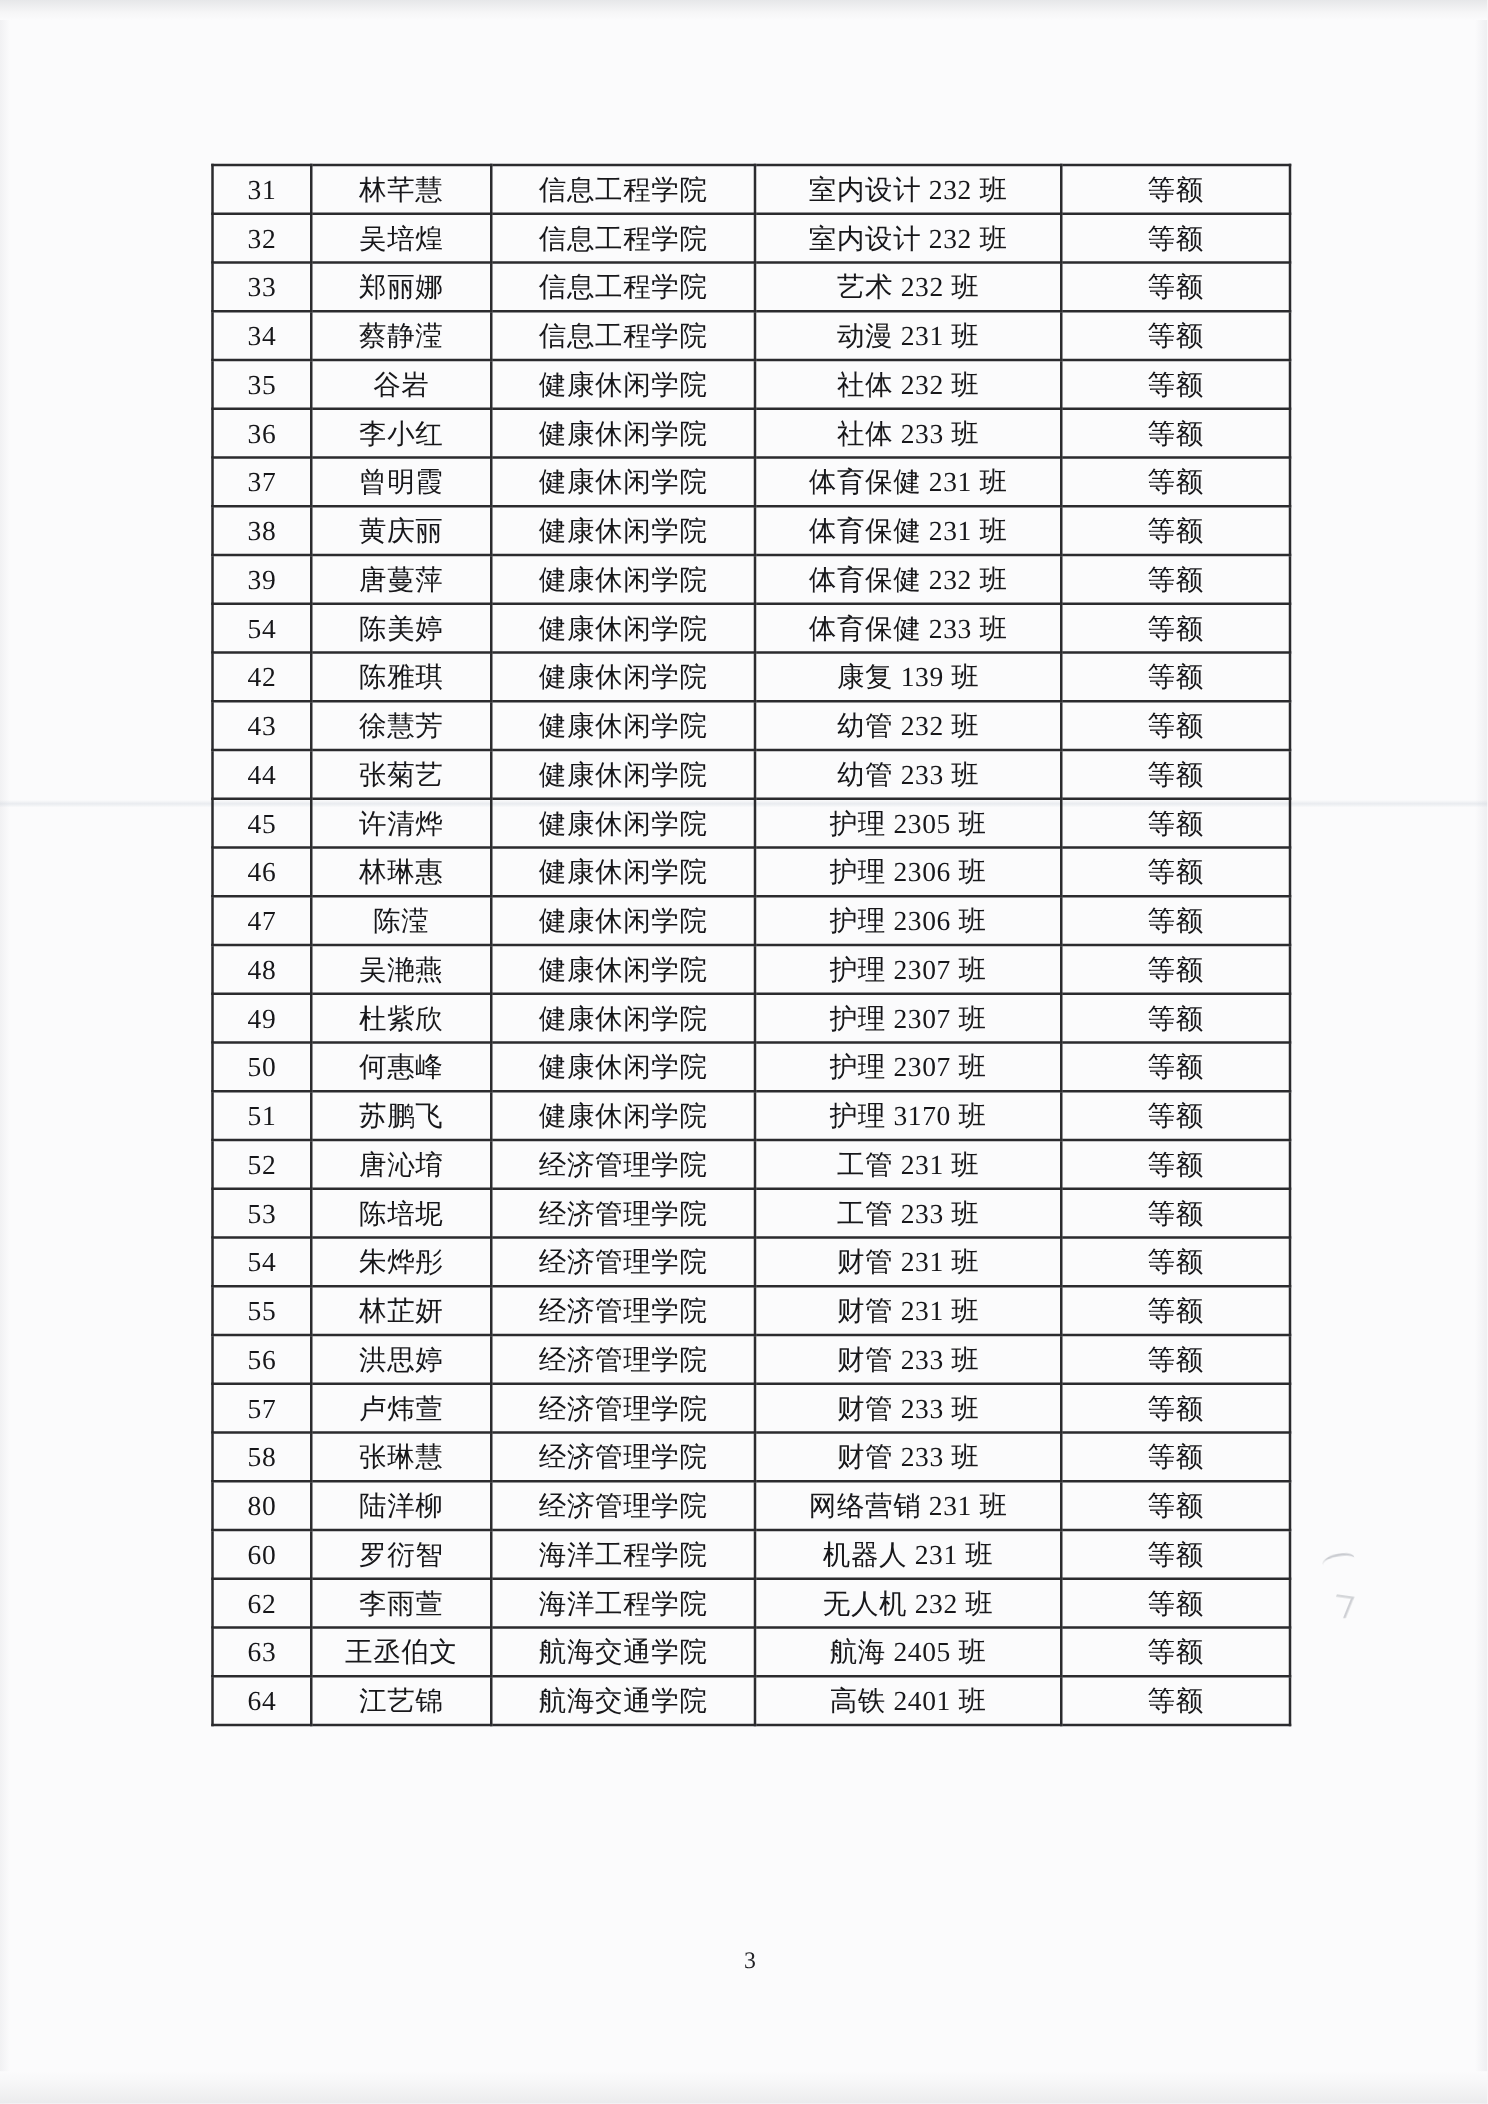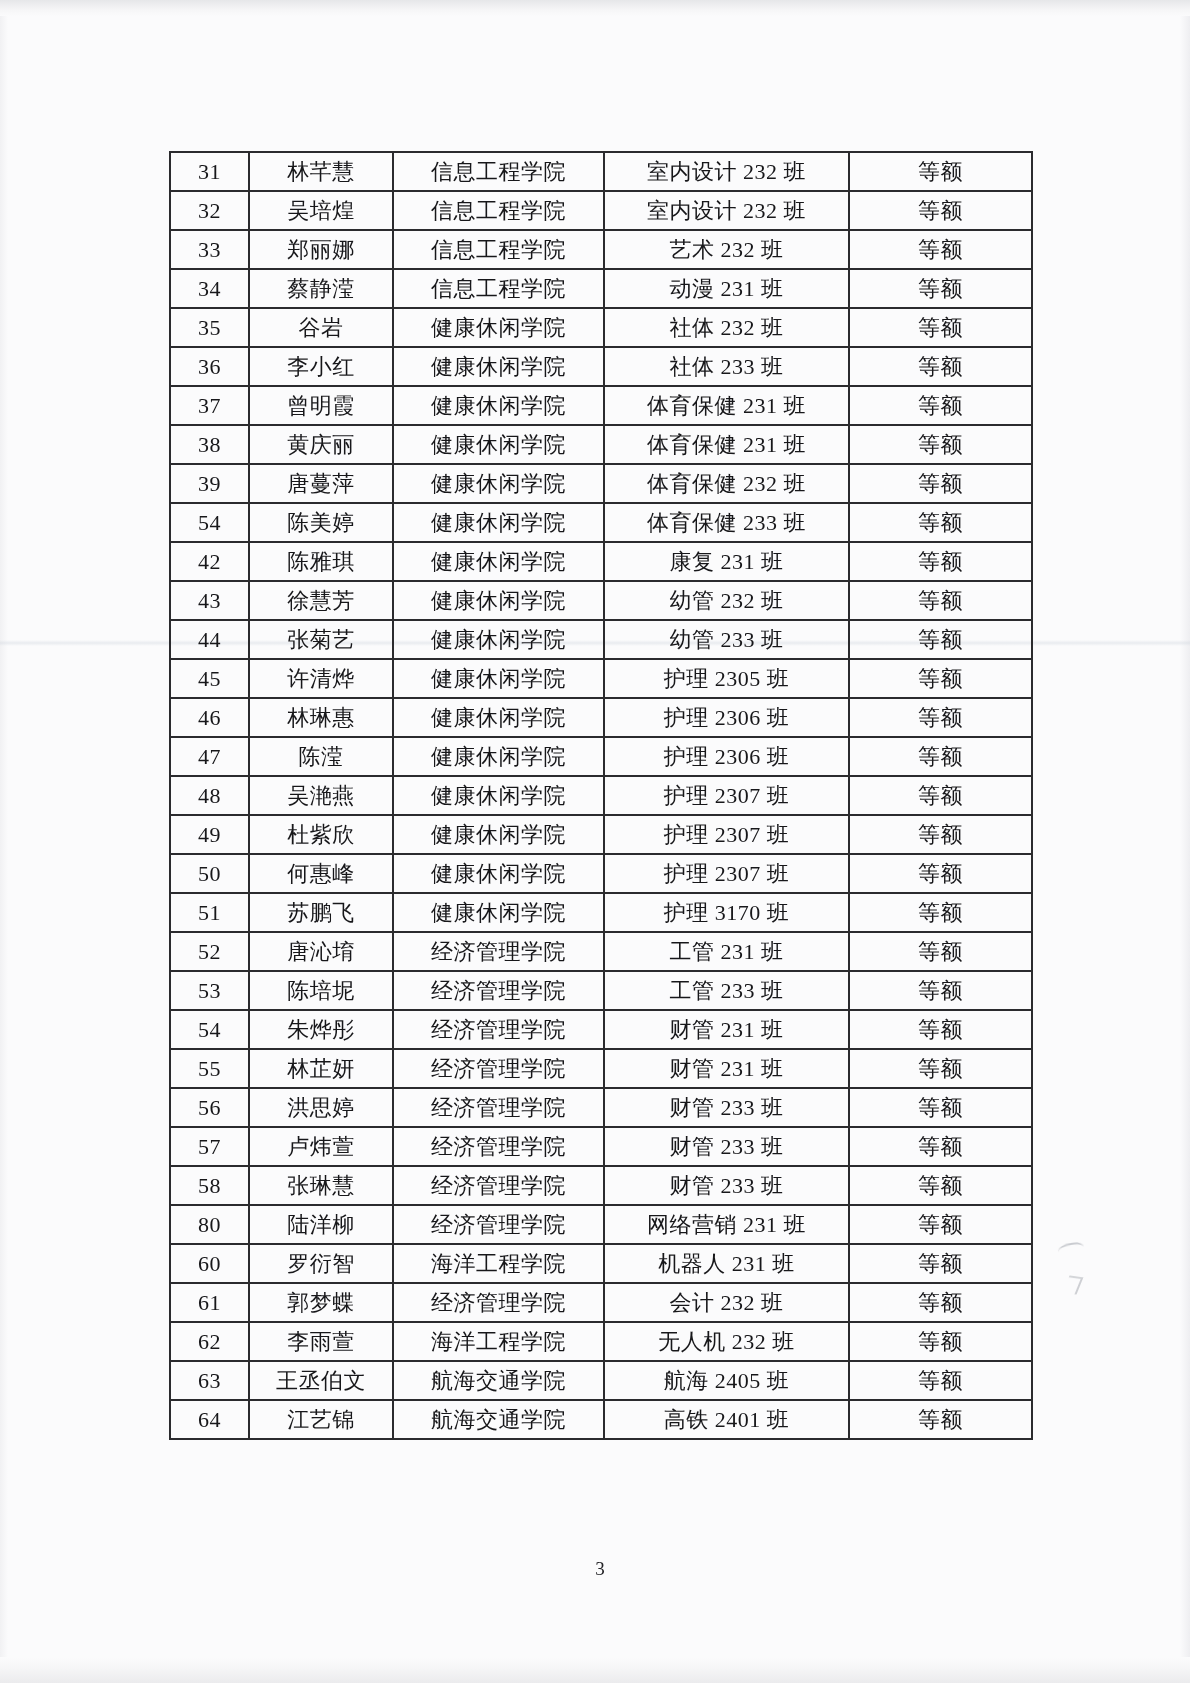--- a/index.html
+++ b/index.html
@@ -55,21 +55,20 @@
     transform: rotate(8deg) skewX(-14deg);
     filter: blur(0.6px);
   }
   table.roster {
     position: absolute;
     left: 169px;
     top: 131px;
     width: 862px;
     border-collapse: collapse;
     table-layout: fixed;
-    margin-top: 20px;
   }
   table.roster td {
     border: 2px solid #2b2b2e;
     height: 37px; 
     text-align: center;
     vertical-align: middle;
     color: #17171a;
     font-size: 22px;
     padding: 0;
     letter-spacing: 0.5px;
@@ -171,21 +170,21 @@
           <td class="cell-no">54</td>
           <td class="cell-name">陈美婷</td>
           <td class="cell-college">健康休闲学院</td>
           <td class="cell-class">体育保健 233 班</td>
           <td class="cell-quota">等额</td>
         </tr>
         <tr>
           <td class="cell-no">42</td>
           <td class="cell-name">陈雅琪</td>
           <td class="cell-college">健康休闲学院</td>
-          <td class="cell-class">康复 231 班</td>
+          <td class="cell-class">康复 139 班</td>
           <td class="cell-quota">等额</td>
         </tr>
         <tr>
           <td class="cell-no">43</td>
           <td class="cell-name">徐慧芳</td>
           <td class="cell-college">健康休闲学院</td>
           <td class="cell-class">幼管 232 班</td>
           <td class="cell-quota">等额</td>
         </tr>
         <tr>
@@ -301,27 +300,20 @@
           <td class="cell-quota">等额</td>
         </tr>
         <tr>
           <td class="cell-no">60</td>
           <td class="cell-name">罗衍智</td>
           <td class="cell-college">海洋工程学院</td>
           <td class="cell-class">机器人 231 班</td>
           <td class="cell-quota">等额</td>
         </tr>
         <tr>
-          <td class="cell-no">61</td>
-          <td class="cell-name">郭梦蝶</td>
-          <td class="cell-college">经济管理学院</td>
-          <td class="cell-class">会计 232 班</td>
-          <td class="cell-quota">等额</td>
-        </tr>
-        <tr>
           <td class="cell-no">62</td>
           <td class="cell-name">李雨萱</td>
           <td class="cell-college">海洋工程学院</td>
           <td class="cell-class">无人机 232 班</td>
           <td class="cell-quota">等额</td>
         </tr>
         <tr>
           <td class="cell-no">63</td>
           <td class="cell-name">王丞伯文</td>
           <td class="cell-college">航海交通学院</td>

